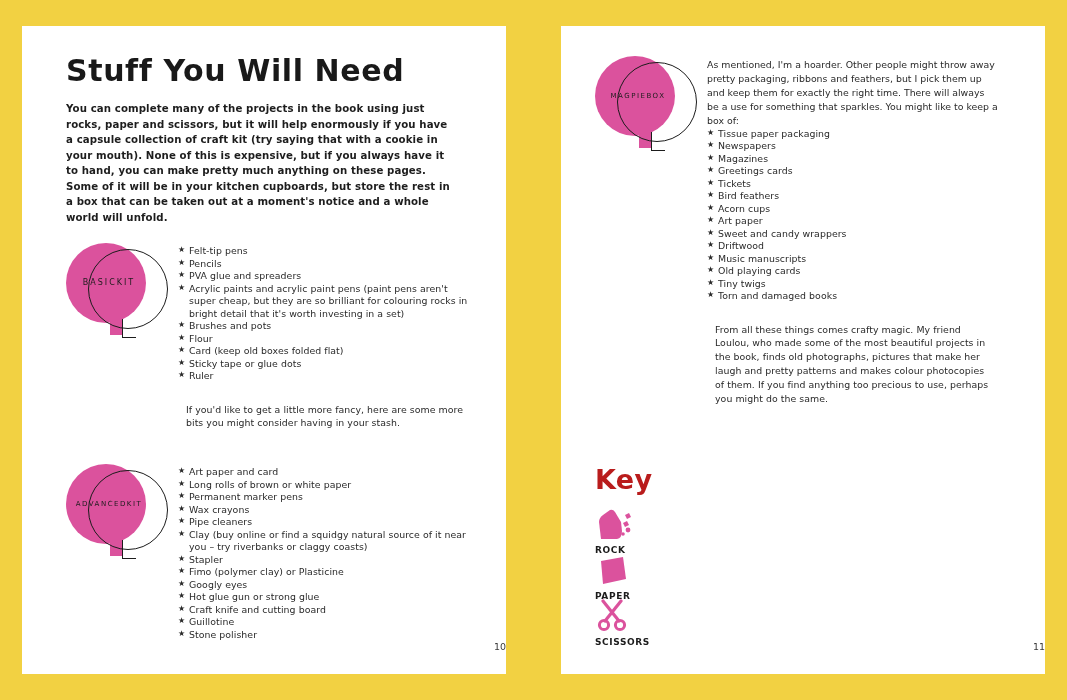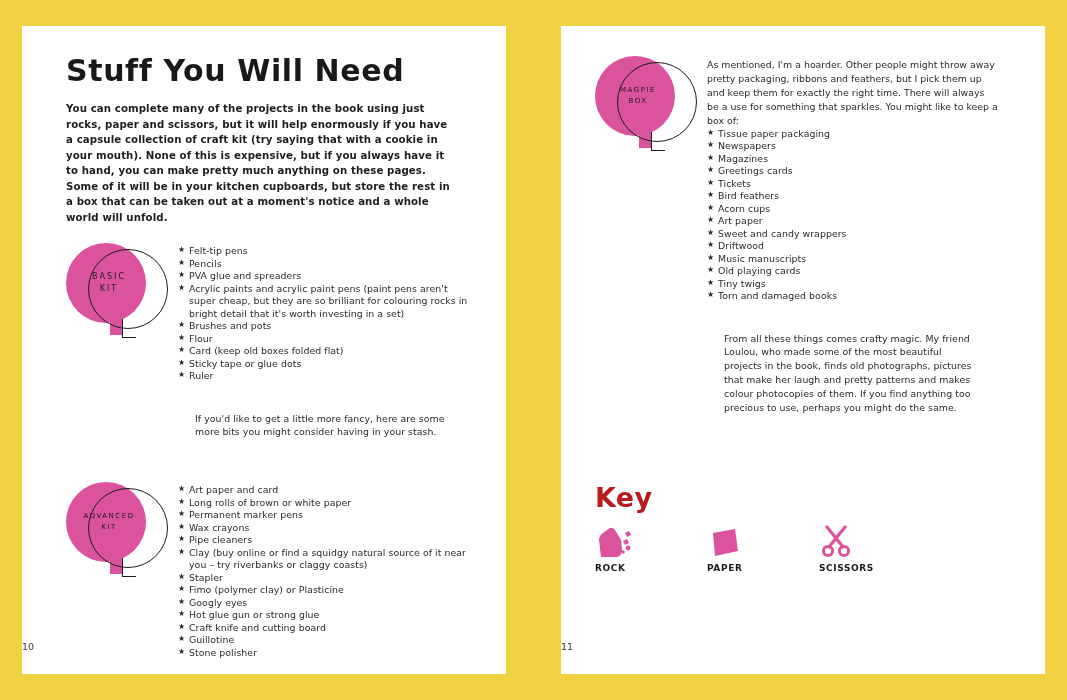--- a/index.html
+++ b/index.html
@@ -34,21 +34,21 @@
   }
   .page-right {
     margin-right: 22px;
     padding: 30px 46px 0 34px;
   }
   .page-number {
     position: absolute;
     bottom: 22px;
     left: 0;
     right: 0;
-    text-align: left;
+    text-align: right;
     font-size: 9.5px;
     color: #3a3a3a;
     font-family: "DejaVu Sans", sans-serif;
   }
 
   
   h1.heading {
     font-family: "DejaVu Sans", sans-serif;
     font-size: 30px;
     font-weight: bold;
@@ -74,21 +74,21 @@
     line-height: 1.52;
     color: #1d1d1d;
     margin: 0;
     max-width: 390px;
     letter-spacing: 0.01em;
   }
   .para {
     font-size: 9.4px;
     line-height: 1.48;
     color: #2a2a2a;
-    margin: 17px;
+    margin: 8px;
     letter-spacing: 0.005em;
   }
   .para-top {
     font-size: 9.4px;
     line-height: 1.48;
     color: #2a2a2a;
     margin: 0 0 0 0;
   }
 
   
@@ -150,21 +150,20 @@
     background: #DB529D;
     z-index: 1;
   }
   .bubble .bubble-label {
     position: absolute;
     left: 0;
     top: 0;
     width: 86px;
     height: 80px;
     display: flex;
-    flex-direction: column;
     align-items: center;
     justify-content: center;
     z-index: 3;
     font-size: 8px;
     letter-spacing: 2.0px;
     color: #1c1c1c;
     line-height: 1.55;
     text-align: center;
     font-family: "DejaVu Sans", sans-serif;
   }
@@ -194,21 +193,21 @@
     color: #2a2a2a;
   }
 
   .spacer-18 { height: 18px; }
   .spacer-12 { height: 12px; }
 
   
   .key-icons {
     display: flex;
     margin-top: 16px;
-    gap: 44px;
+    flex-direction: column;
   }
   .key-item {
     width: 68px;
     display: flex;
     flex-direction: column;
     align-items: flex-start;
   }
   .key-glyph {
     height: 32px;
     display: flex;

